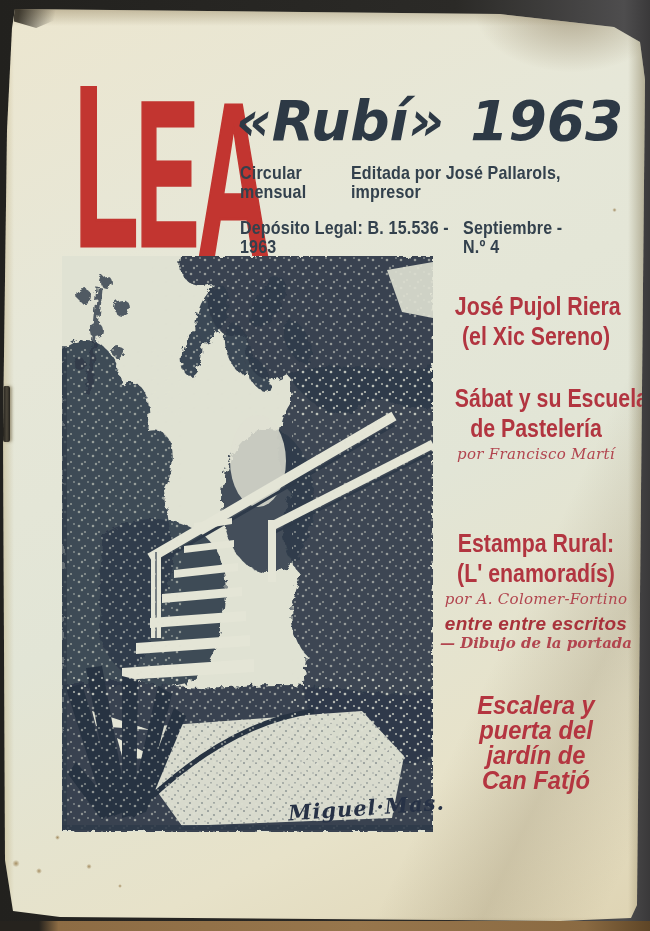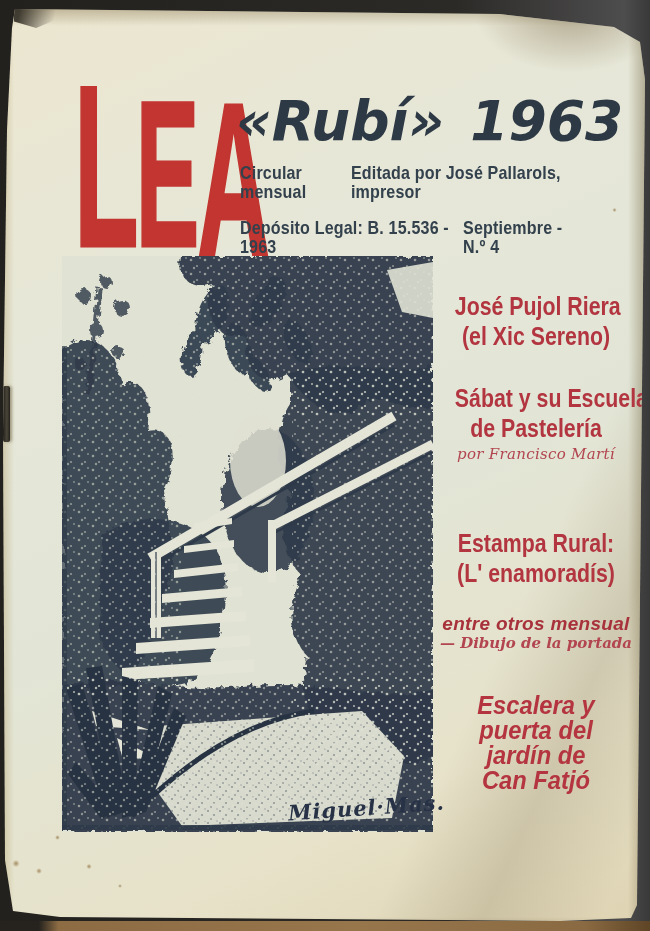--- a/index.html
+++ b/index.html
@@ -199,23 +199,24 @@
     <div class="col" style="top:383px">
       <span class="item-title">Sábat y su Escuela</span>
       <span class="item-title">de Pastelería</span>
       <span class="byline">por Francisco Martí</span>
     </div>
 
 
     <div class="col" style="top:528px">
       <span class="item-title">Estampa Rural:</span>
       <span class="item-title">(L' enamoradís)</span>
-    </div>
-
-    <div class="col entre">entre otros mensual</div>
+      <span class="byline">por A. Colomer-Fortino</span>
+    </div>
+
+    <div class="col entre">entre entre escritos</div>
 
     <div class="col dibujo-label">— Dibujo de la portada</div>
     <div class="col cover-title">
       <div>Escalera y</div>
       <div>puerta del</div>
       <div>jardín de</div>
       <div>Can Fatjó</div>
     </div>
 
     <div class="fox" style="left:12px;top:860px;width:8px;height:7px"></div>

